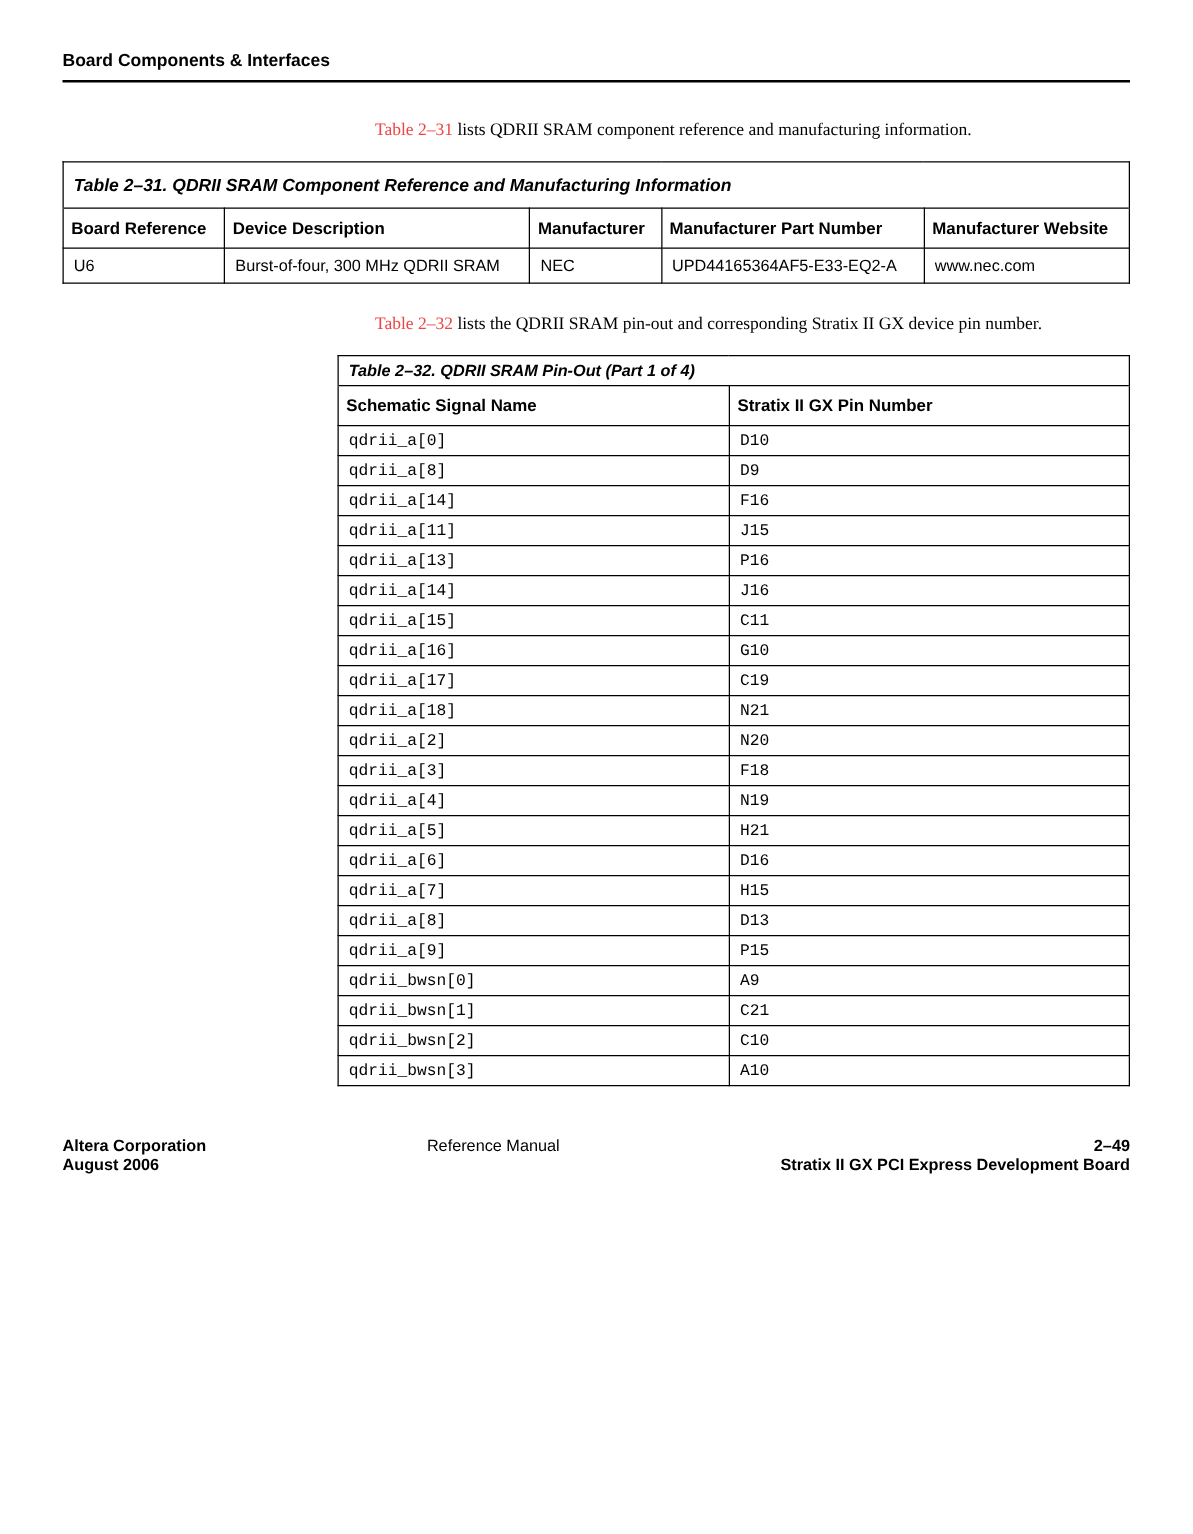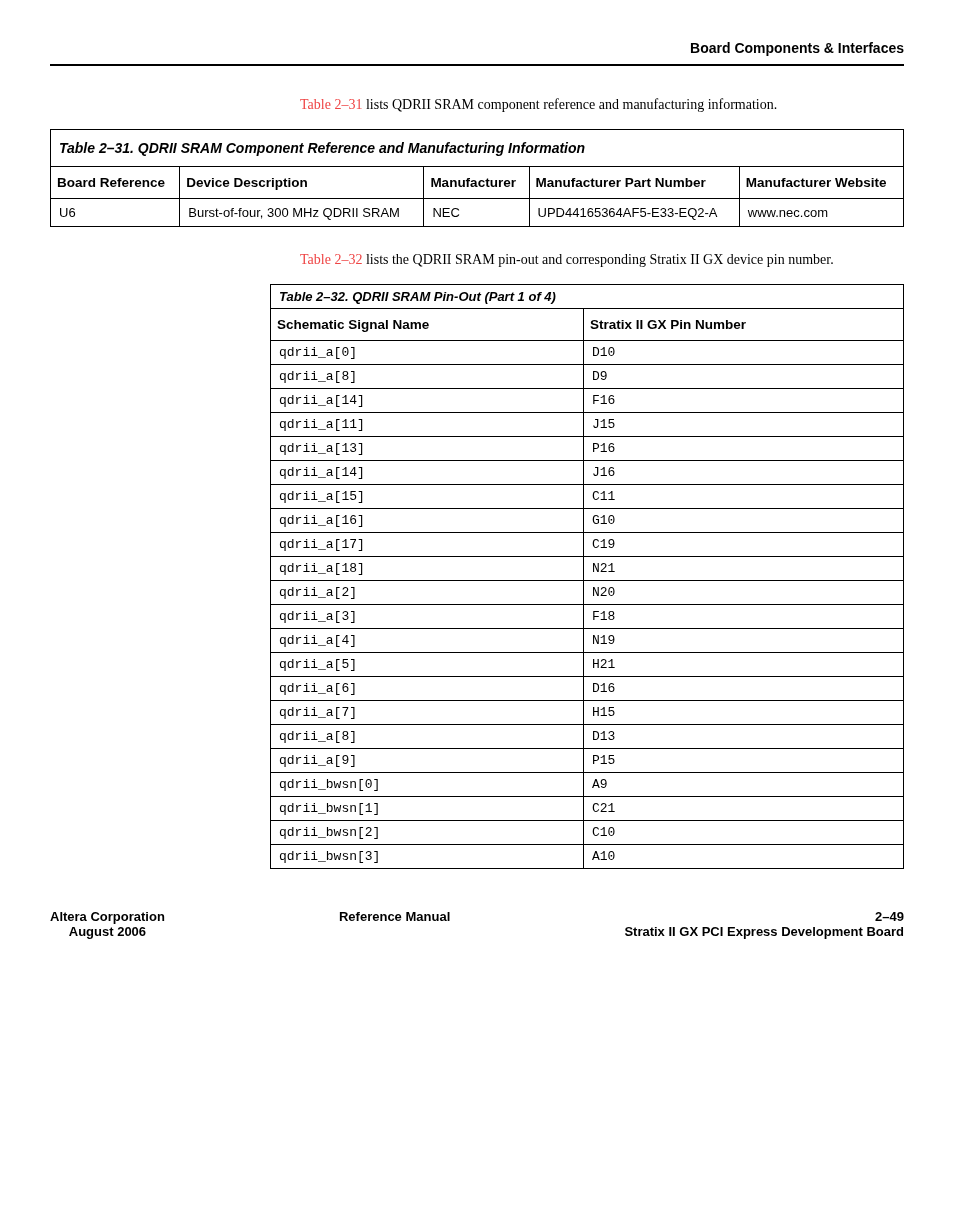--- a/index.html
+++ b/index.html
@@ -7,21 +7,20 @@
     margin: 0;
     padding: 40px 50px;
     color: #000;
     font-size: 14px;
   }
   .header-rule {
     border-top: 2px solid #000;
     margin-top: 4px;
   }
   .header-section {
-    text-align: right;
     font-family: Arial, Helvetica, sans-serif;
     font-weight: bold;
     font-size: 14px;
     padding-bottom: 4px;
   }
   .body-text {
     margin: 28px 0 14px 220px;
     font-size: 14px;
     line-height: 1.5;
   }
@@ -84,29 +83,28 @@
     justify-content: space-between;
     margin-top: 40px;
     font-family: Arial, Helvetica, sans-serif;
     font-size: 13px;
   }
   .footer-left {
     text-align: left;
   }
   .footer-center {
     text-align: left;
-    font-weight: bold;
+    font-weight: normal;
   }
   .footer-right {
     text-align: right;
     font-weight: bold;
   }
   .footer .line2 {
     font-weight: bold;
-    text-align: center;
   }
 </style>
 </head>
 <body>
 
 <div class="header-section">Board Components &amp; Interfaces</div>
 <div class="header-rule"></div>
 
 <p class="body-text">
   <span class="link-text">Table 2–31</span><span> lists QDRII SRAM component reference and manufacturing information.</span>

